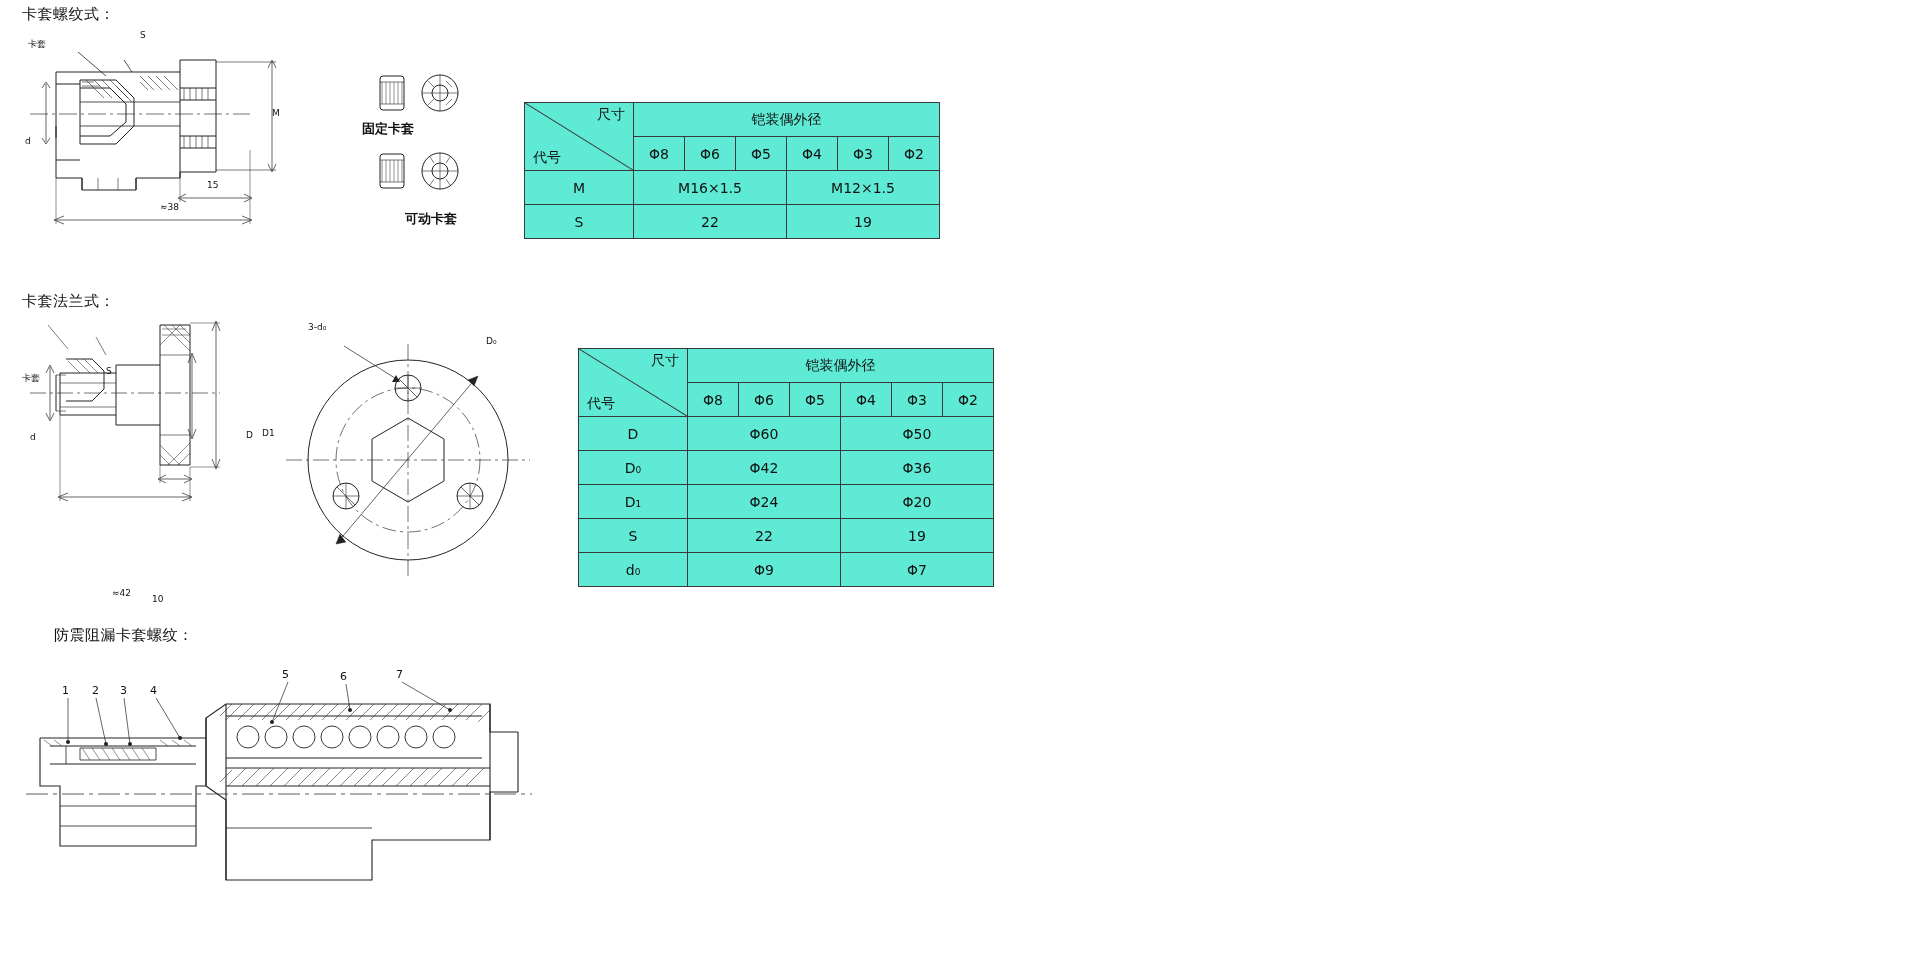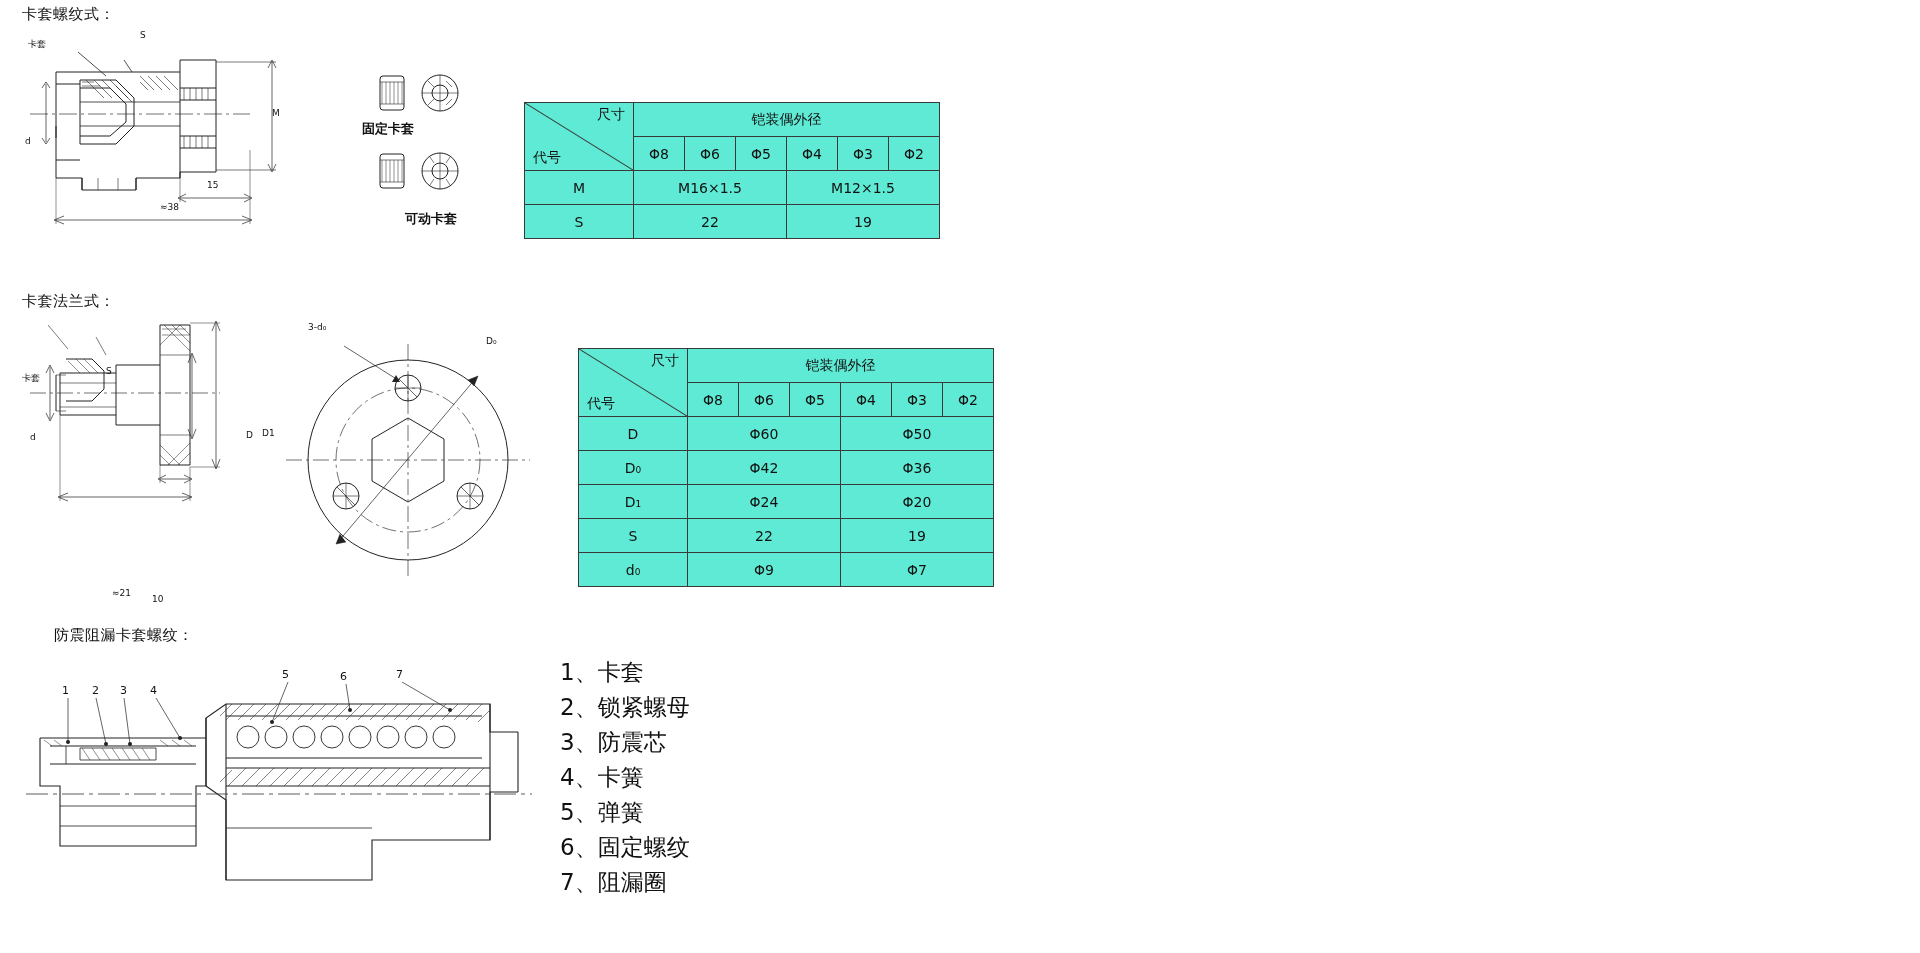--- a/index.html
+++ b/index.html
@@ -376,21 +376,21 @@
         <path d="M170,168 L170,186" stroke-width="0.5"></path>
       </g>
     </svg>
   </div>
   <div class="lbl-sm" style="left:22px; top:372px;">卡套</div>
   <div class="lbl-sm" style="left:106px; top:366px;">S</div>
   <div class="lbl-sm" style="left:30px; top:432px;">d</div>
   <div class="lbl-sm" style="left:222px; top:428px;padding-left:40px;">D1</div>
   <div class="lbl-sm" style="left:246px; top:430px;">D</div>
   <div class="lbl-sm" style="left:152px; top:594px;">10</div>
-  <div class="lbl-sm" style="left:112px; top:588px;">≈21</div>
+  <div class="lbl-sm" style="left:112px; top:588px;">≈42</div>
 
   <div class="dwg" style="left:278px; top:330px;">
     <svg width="260" height="260" viewBox="0 0 260 260">
       <g fill="none" stroke="#222" stroke-width="1">
         <circle cx="130" cy="130" r="100"></circle>
         <circle cx="130" cy="130" r="72" stroke="#333" stroke-width="0.7" stroke-dasharray="14,4,3,4"></circle>
 
         <path d="M130,88 L166,109 L166,151 L130,172 L94,151 L94,109 Z"></path>
 
         <g>
@@ -603,23 +603,14 @@
     </svg>
   </div>
   <div class="lbl" style="left:62px; top:684px;">1</div>
   <div class="lbl" style="left:92px; top:684px;">2</div>
   <div class="lbl" style="left:120px; top:684px;">3</div>
   <div class="lbl" style="left:150px; top:684px;">4</div>
   <div class="lbl" style="left:282px; top:668px;">5</div>
   <div class="lbl" style="left:340px; top:670px;">6</div>
   <div class="lbl" style="left:396px; top:668px;">7</div>
 
-  <div class="parts-list" style="left:560px; top:655px;">
-    <div>1、卡套</div>
-    <div>2、锁紧螺母</div>
-    <div>3、防震芯</div>
-    <div>4、卡簧</div>
-    <div>5、弹簧</div>
-    <div>6、固定螺纹</div>
-    <div>7、阻漏圈</div>
-  </div>
 
 </div>
 
 </body></html>

